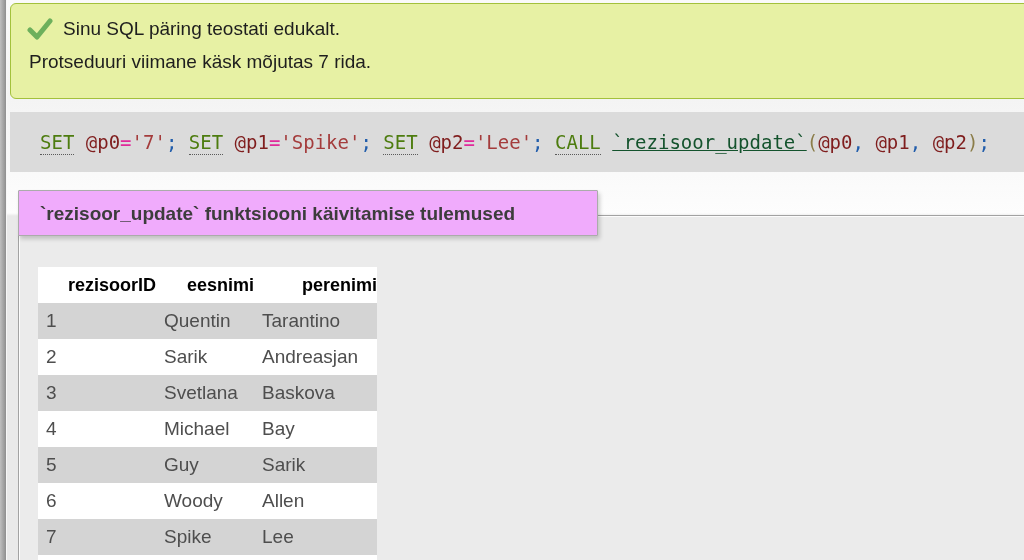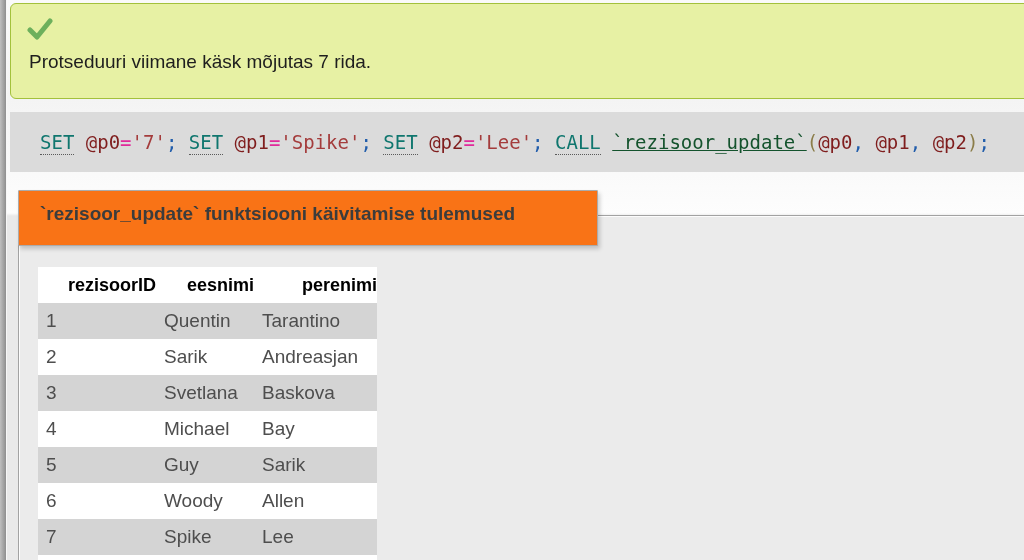--- a/index.html
+++ b/index.html
@@ -23,36 +23,36 @@
   .check-icon svg { display:block; }
   .success-line2 { margin:11px 0 0 18px; }
   .sql-box {
     position:absolute; left:10px; top:112px; width:1028px; height:60px;
     background:#dbdbdb;
   }
   .sql-line {
     position:absolute; left:30px; top:19px;
     font-family:"DejaVu Sans Mono", monospace; font-size:19px; white-space:pre;
   }
-  .tok-keyword  { color:#0f766e; border-bottom:1px dotted #5a5a5a; padding-bottom:1px; cursor:pointer; }
+  .tok-keyword  { color:#4d7c0f; border-bottom:1px dotted #5a5a5a; padding-bottom:1px; cursor:pointer; }
   .tok-variable { color:#7f1d1d; }
   .tok-operator { color:#e02a9a; }
   .tok-string   { color:#a43c3c; }
   .tok-identifier { color:#14532d;text-decoration:underline; }
   .tok-paren    { color:#8b7d4a; }
   .tok-punct    { color:#215dab; }
   .tok-plain    { color:#333; }
   .results-fieldset {
     position:absolute; left:18px; top:215px; width:1010px; height:350px;
     background:#ebebeb; border:1px solid #a2a2a2; border-right:none; border-bottom:none;
     border-radius:12px 0 0 0; box-shadow:inset 1px 1px 0 rgba(255,255,255,.85);
   }
   .results-legend {
-    position:absolute; left:18px; top:190px; width:580px; height:56px;
-    background:#f97316; border:1px solid #ababab; border-radius:1px;
+    position:absolute; left:18px; top:190px; width:580px; height:46px;
+    background:#f0abfc; border:1px solid #ababab; border-radius:1px;
     box-sizing:border-box; box-shadow:2px 3px 4px rgba(0,0,0,.18);
     font-size:19px; font-weight:bold; color:#3c3c3c;
     line-height:46px; padding-left:21px; white-space:nowrap;
   }
   table.result-table {
     position:absolute; left:38px; top:267px; width:339px;
     border-collapse:collapse; table-layout:fixed;
     font-size:19px;
   }
   .result-table th {
@@ -77,20 +77,21 @@
 
   <div class="left-strip"></div>
 
   <div class="success-box">
     <div class="success-line1">
       <span class="check-icon">
         <svg width="26" height="22" viewBox="0 0 26 22">
           <path d="M3 12 L10 19 L23 3" fill="none" stroke="#5fa854" stroke-width="5" stroke-linecap="round" stroke-linejoin="round" opacity="0.9"></path>
         </svg>
       </span>
+      <span>Sinu SQL päring teostati edukalt.</span>
     </div>
     <div class="success-line2">Protseduuri viimane käsk mõjutas 7 rida.</div>
   </div>
 
   <div class="sql-box">
     <code class="sql-line" id="sql-line"><span class="tok-keyword">SET</span><span class="tok-plain"> </span><span class="tok-variable">@p0</span><span class="tok-operator">=</span><span class="tok-string">'7'</span><span class="tok-punct">;</span><span class="tok-plain"> </span><span class="tok-keyword">SET</span><span class="tok-plain"> </span><span class="tok-variable">@p1</span><span class="tok-operator">=</span><span class="tok-string">'Spike'</span><span class="tok-punct">;</span><span class="tok-plain"> </span><span class="tok-keyword">SET</span><span class="tok-plain"> </span><span class="tok-variable">@p2</span><span class="tok-operator">=</span><span class="tok-string">'Lee'</span><span class="tok-punct">;</span><span class="tok-plain"> </span><span class="tok-keyword">CALL</span><span class="tok-plain"> </span><span class="tok-identifier">`rezisoor_update`</span><span class="tok-paren">(</span><span class="tok-variable">@p0</span><span class="tok-punct">,</span><span class="tok-plain"> </span><span class="tok-variable">@p1</span><span class="tok-punct">,</span><span class="tok-plain"> </span><span class="tok-variable">@p2</span><span class="tok-paren">)</span><span class="tok-punct">;</span></code>
   </div>
 
   <div class="results-fieldset"></div>
 

